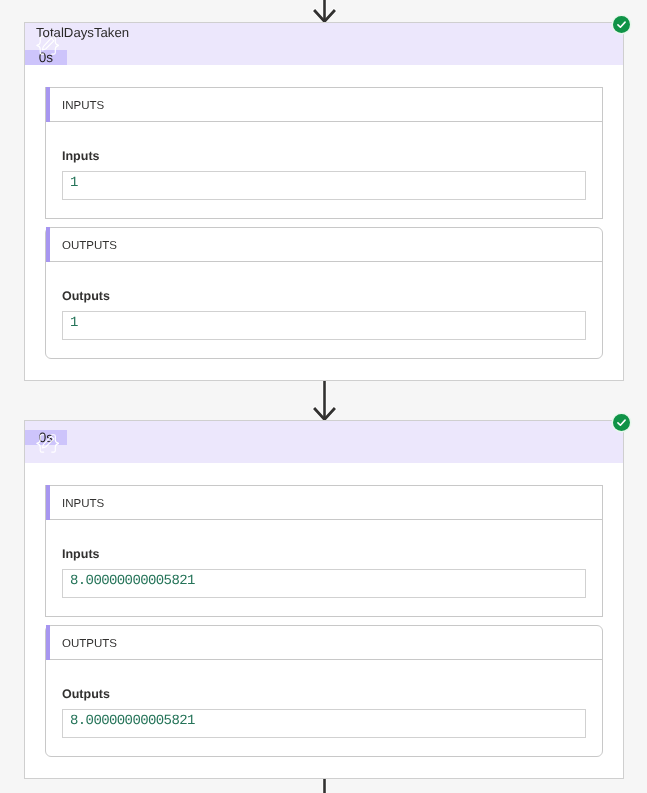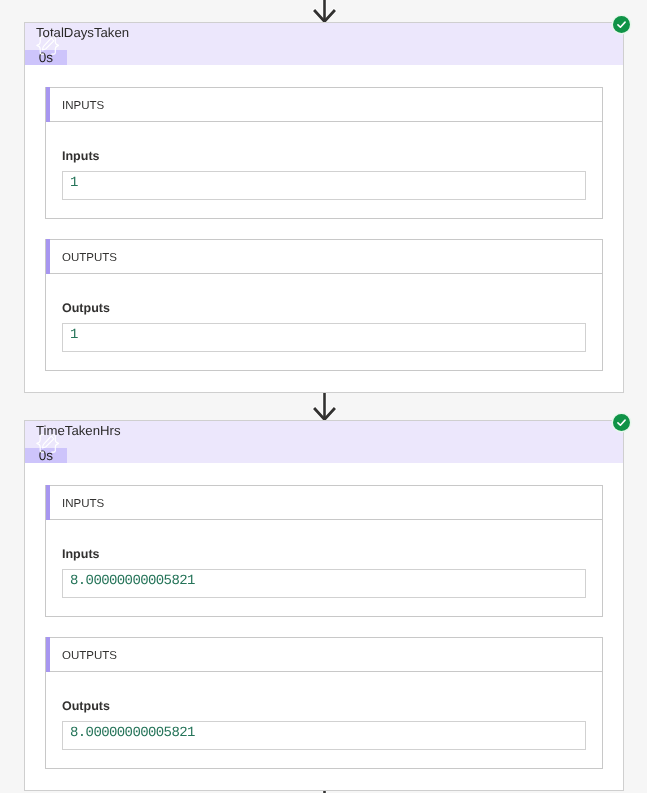--- a/index.html
+++ b/index.html
@@ -21,22 +21,22 @@
         border:1px solid #cfcfcf;box-sizing:border-box;}
   .card-header{display:flex;align-items:stretch;height:42px;background:#ece7fc;position:relative;flex-direction:column;}
   .card-icon{width:43px;min-width:43px;background:#8a67fa;position:relative;}
   .compose-svg{position:absolute;left:11px;top:13px;}
   .card-title{flex:1;display:flex;align-items:center;padding-left:11px;font-size:13.2px;color:#2b2a29;}
   .card-dur{width:42px;background:#cdc4fb;display:flex;align-items:center;justify-content:center;font-size:13.5px;color:#201f1e;margin-top:9px;}
   .status{position:absolute;right:-7px;top:-7px;width:17px;height:17px;border-radius:50%;background:#0f9347;
           box-shadow:0 0 0 1.5px #e8f7ec;display:flex;align-items:center;justify-content:center;}
 
   .card-body{padding:22px 20px 9px 20px;}
-  .panel{border:1px solid #c8c8c8;margin-bottom:20px;background:#fff;box-sizing:border-box;}
-  .panel:last-child{margin-bottom:12px;}
+  .panel{border:1px solid #c8c8c8;margin-bottom:8px;background:#fff;box-sizing:border-box;}
+  .panel:last-child{margin-bottom:12px;border-radius:6px;}
   .panel-head{display:flex;align-items:center;height:34px;border-bottom:1px solid #c8c8c8;
               position:relative;padding-left:16px;box-sizing:border-box;}
   .panel-head:before{content:"";position:absolute;left:0;top:-1px;bottom:-1px;width:4px;background:#a796f0;}
   .panel-head span{font-size:11.5px;color:#323130;position:relative;top:1px;}
   .panel-body{padding:26px 16px 18px 16px;}
   .field-label{font-size:12.5px;font-weight:600;color:#323130;margin-bottom:7px;line-height:16px;}
   .field-box{border:1px solid #d1d1d1;background:#fff;height:29px;display:block;
              padding:1px 0 0 7px;box-sizing:border-box;}
   .field-box code{font-family:"Liberation Mono",monospace;font-size:14px;line-height:16px;color:#257459;letter-spacing:-0.6px;}
 </style>
@@ -109,21 +109,20 @@
     <div class="card-header">
       <div class="card-icon">
         <svg width="23" height="19" viewBox="0 0 23 19" class="compose-svg">
           <g fill="none" stroke="#fff" stroke-width="1.1" stroke-linecap="round" stroke-linejoin="round">
             <path d="M7.8 0.7 H5.6 C4.6 0.7 4.2 1.3 4.2 2.4 V5.9 C4.2 7.6 3.3 8.7 0.8 9.4 C3.3 10.1 4.2 11.2 4.2 12.9 V16.4 C4.2 17.5 4.6 18.1 5.6 18.1 H7.8"></path>
             <path d="M15.7 0.7 H17.9 C18.9 0.7 19.3 1.3 19.3 2.4 V5.9 C19.3 7.6 20.2 8.7 22.7 9.4 C20.2 10.1 19.3 11.2 19.3 12.9 V16.4 C19.3 17.5 18.9 18.1 17.9 18.1 H15.7"></path>
             <path d="M15.2 2.2 L17.8 4.8 L9.6 13.0 L6.4 13.9 L7.3 10.7 Z"></path>
           </g>
         </svg>
       </div>
-      <div class="card-title">TimeTakenHrs</div>
       <div class="card-dur">0s</div>
       <div class="status">
         <svg width="11" height="11" viewBox="0 0 12 12">
             <path d="M2.1 6.4 L4.8 9.0 L9.9 3.4" fill="none" stroke="#fff" stroke-width="1.75" stroke-linecap="round" stroke-linejoin="round"></path>
           </svg>
       </div>
     </div>
     <div class="card-body">
       <div class="panel">
         <div class="panel-head">

